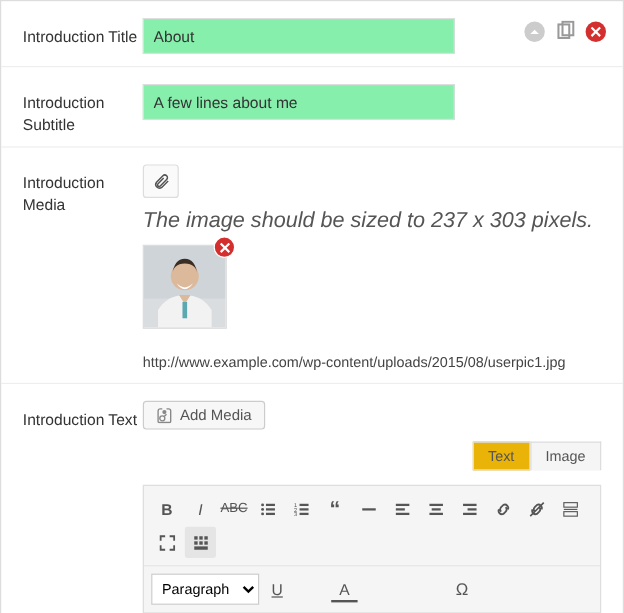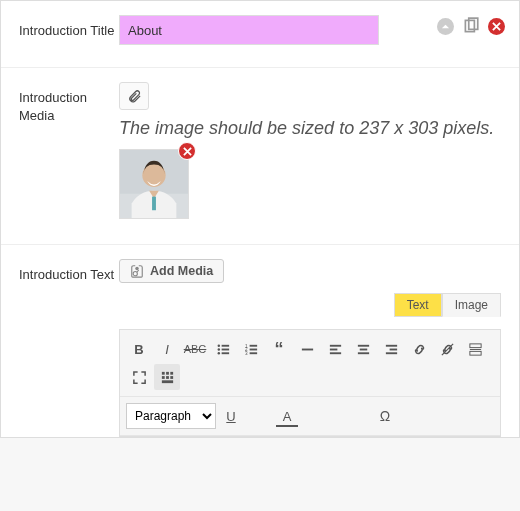--- a/index.html
+++ b/index.html
@@ -1,40 +1,40 @@
 <!DOCTYPE html>
 <html><head>
 <meta charset="utf-8">
 <style>
   * { box-sizing: border-box; margin: 0; padding: 0; }
   body { font-family: "Helvetica Neue", Arial, sans-serif; font-size: 13px; color: #333; background: #f7f7f7; width: 520px; }
   .panel { background: #fff; border: 1px solid #ddd; margin: 0; }
-  .row { display: flex; border-bottom: 1px solid #eee; padding: 14px 18px 22px 18px; position: relative; justify-content: center;}
+  .row { display: flex; border-bottom: 1px solid #eee; padding: 14px 18px 10px 18px; position: relative; justify-content: center;}
   .row:last-child { border-bottom: none; }
   .label { width: 100px; font-size: 13px; color: #333; line-height: 1.35; padding-top: 7px; flex-shrink:0;}
   .field { flex: 1; }
   input[type="text"].txt {
-    width: 260px; height: 30px; padding: 4px 8px; border: 1px solid #ddd; font-size: 13px; color: #333; background:#f0abfc;
+    width: 260px; height: 30px; padding: 4px 8px; border: 1px solid #ddd; font-size: 13px; color: #333; background:#86efac;
   }
   .row-actions { position: absolute; right: 14px; top: 16px; display:flex; gap:8px; align-items:center;}
   .ra-btn { width:18px; height:18px; display:flex; align-items:center; justify-content:center; color:#bbb; cursor:pointer;}
   .ra-circle { width:17px; height:17px; border-radius:50%; background:#ccc; display:flex; align-items:center; justify-content:center;}
   .ra-circle svg { fill:#fff; width:9px; height:9px;}
   .ra-red { width:17px; height:17px; border-radius:50%; background:#d32f2f; display:flex; align-items:center; justify-content:center; color:#fff; font-weight:bold; font-size:11px;}
   .attach-box { width:30px; height:28px; border:1px solid #ddd; border-radius:3px; display:flex; align-items:center; justify-content:center; background:#fafafa; cursor:pointer;}
   .hint { font-style: italic; color:#555; font-size:18px; margin:8px 0 10px 0;}
   .thumb-wrap { position:relative; width:70px; height:70px; border:1px solid #ddd; background:#eee; overflow:hidden;}
   .thumb-del { position:absolute; top:-7px; right:-7px; width:18px; height:18px; border-radius:50%; background:#d32f2f; border:1px solid #fff; display:flex; align-items:center; justify-content:center; color:#fff; font-size:11px; font-weight:bold; cursor:pointer;}
   .thumb-wrap svg{width:100%;height:100%;}
   .url { font-size:12px; color:#444; margin-top:18px; word-break:break-all;}
-  .add-media { display:inline-flex; align-items:center; gap:6px; border:1px solid #ccc; background:#f7f7f7; padding:4px 10px; border-radius:3px; font-size:12.5px; cursor:pointer; color:#555;font-weight:bold;}
+  .add-media { display:inline-flex; align-items:center; gap:6px; border:1px solid #ccc; background:#f7f7f7; padding:4px 10px; border-radius:3px; font-size:12.5px; cursor:pointer; color:#555;}
   .add-media svg{width:14px;height:14px;}
   .editor-wrap { margin-top:12px; border:1px solid #dedede; background:#f5f5f5;}
   .etab { padding:4px 12px; font-size:12px; border:1px solid #ddd; background:#f5f5f5; color:#555; cursor:pointer;}
-  .etab.inactive { background:#fde047; border-bottom-color:#ddd;}
+  .etab.inactive { background:#eab308; border-bottom-color:#ddd;}
   .etab.active { background:#f5f5f5; border-bottom-color:#f5f5f5;}
   .toolbar { padding:6px 6px; border-bottom:1px solid #e5e5e5; display:flex; flex-wrap:wrap; gap:2px; align-items:center;}
   .tbtn { width:26px; height:26px; display:flex; align-items:center; justify-content:center; color:#555; cursor:pointer; font-size:13px; border-radius:2px;}
   .tbtn svg{width:15px;height:15px;fill:#555;}
   .toolbar2 { padding:6px 6px; display:flex; flex-wrap:wrap; gap:2px; align-items:center; border-bottom:1px solid #e5e5e5;}
   select.para { height:26px; font-size:12px; border:1px solid #ccc; background:#fff; padding:0 4px; width:90px;}
   .bold{font-weight:bold;} .ital{font-style:italic;}
   .abc{text-decoration:line-through; font-size:11px;}
   .underline-a { position:relative; }
   .underline-a::after{content:""; position:absolute; left:2px; right:2px; bottom:2px; height:2px; background:#555;}
@@ -63,20 +63,26 @@
           </svg>
       </div>
       <div class="ra-red">
         <svg viewBox="0 0 10 10" width="9" height="9">
             <path d="M1 1 L9 9 M9 1 L1 9" stroke="#fff" stroke-width="2"></path>
           </svg>
       </div>
     </div>
   </div>
 
+  <div class="row">
+    <div class="label">Introduction Subtitle</div>
+    <div class="field">
+      <input type="text" class="txt" value="A few lines about me" style="">
+    </div>
+  </div>
 
   <div class="row">
     <div class="label">Introduction Media</div>
     <div class="field">
       <div class="attach-box">
         <svg viewBox="0 0 24 24" width="15" height="15">
             <path fill="none" stroke="#555" stroke-width="2" d="M21 11l-8.5 8.5a5 5 0 01-7-7L14 4a3.5 3.5 0 015 5l-8.5 8.5a2 2 0 01-3-3L15 7"></path>
           </svg>
       </div>
       <div class="hint">The image should be sized to 237 x 303 pixels.</div>
@@ -92,20 +98,21 @@
             <path d="M30 42 L35 50 L40 42 Z" fill="#dcb99a"></path>
             <rect x="33" y="48" width="4" height="14" fill="#5aa9b0"></rect>
           </svg>
         </div>
         <div class="thumb-del">
           <svg viewBox="0 0 10 10" width="9" height="9">
               <path d="M1 1 L9 9 M9 1 L1 9" stroke="#fff" stroke-width="2"></path>
             </svg>
         </div>
       </div>
+      <div class="url">http://www.example.com/wp-content/uploads/2015/08/userpic1.jpg</div>
     </div>
   </div>
 
   <div class="row" style="padding-bottom:0;">
     <div class="label">Introduction Text</div>
     <div class="field">
       <div class="add-media">
         <svg viewBox="0 0 16 16">
             <circle cx="8" cy="5" r="2" fill="#888"></circle>
             <path d="M2 14 L2 4 Q2 2 4 2 L6 2 M10 2 L12 2 Q14 2 14 4 L14 14 Q14 15 13 15 L3 15 Q2 15 2 14" fill="none" stroke="#888" stroke-width="1.3"></path>

